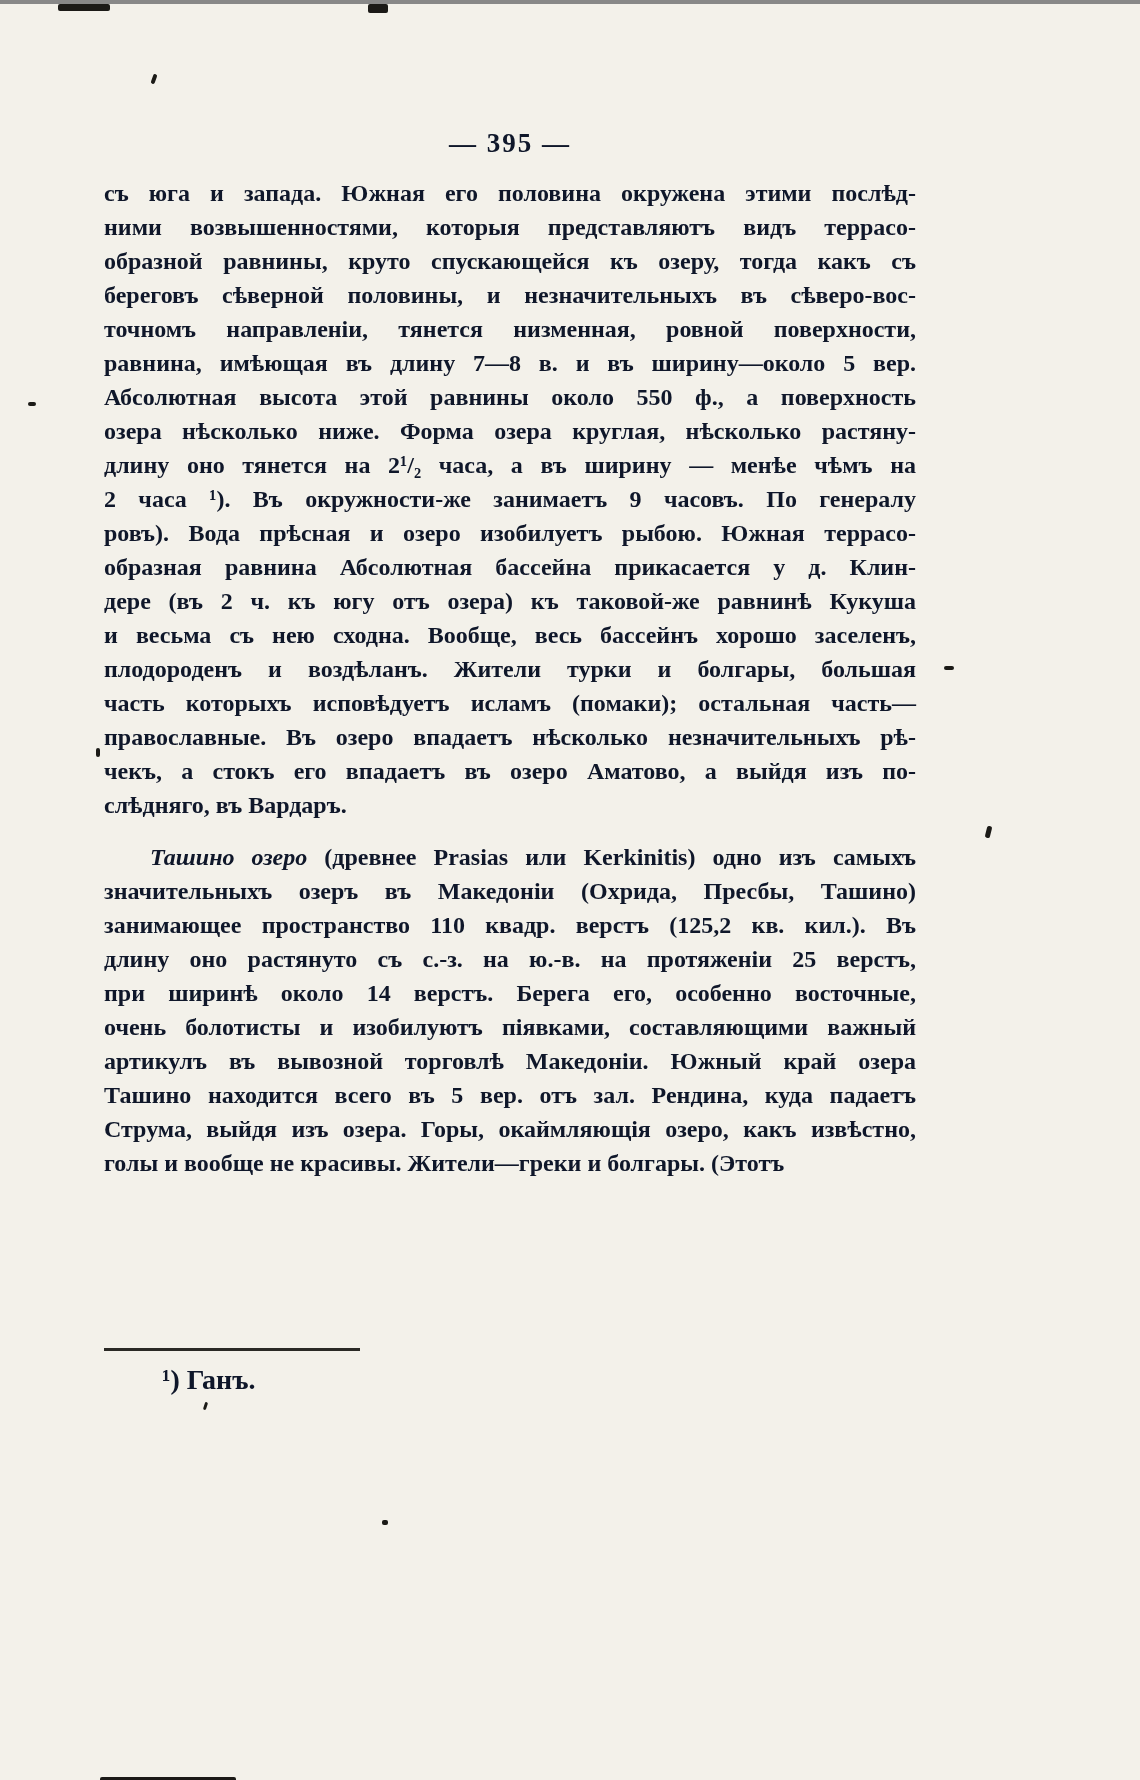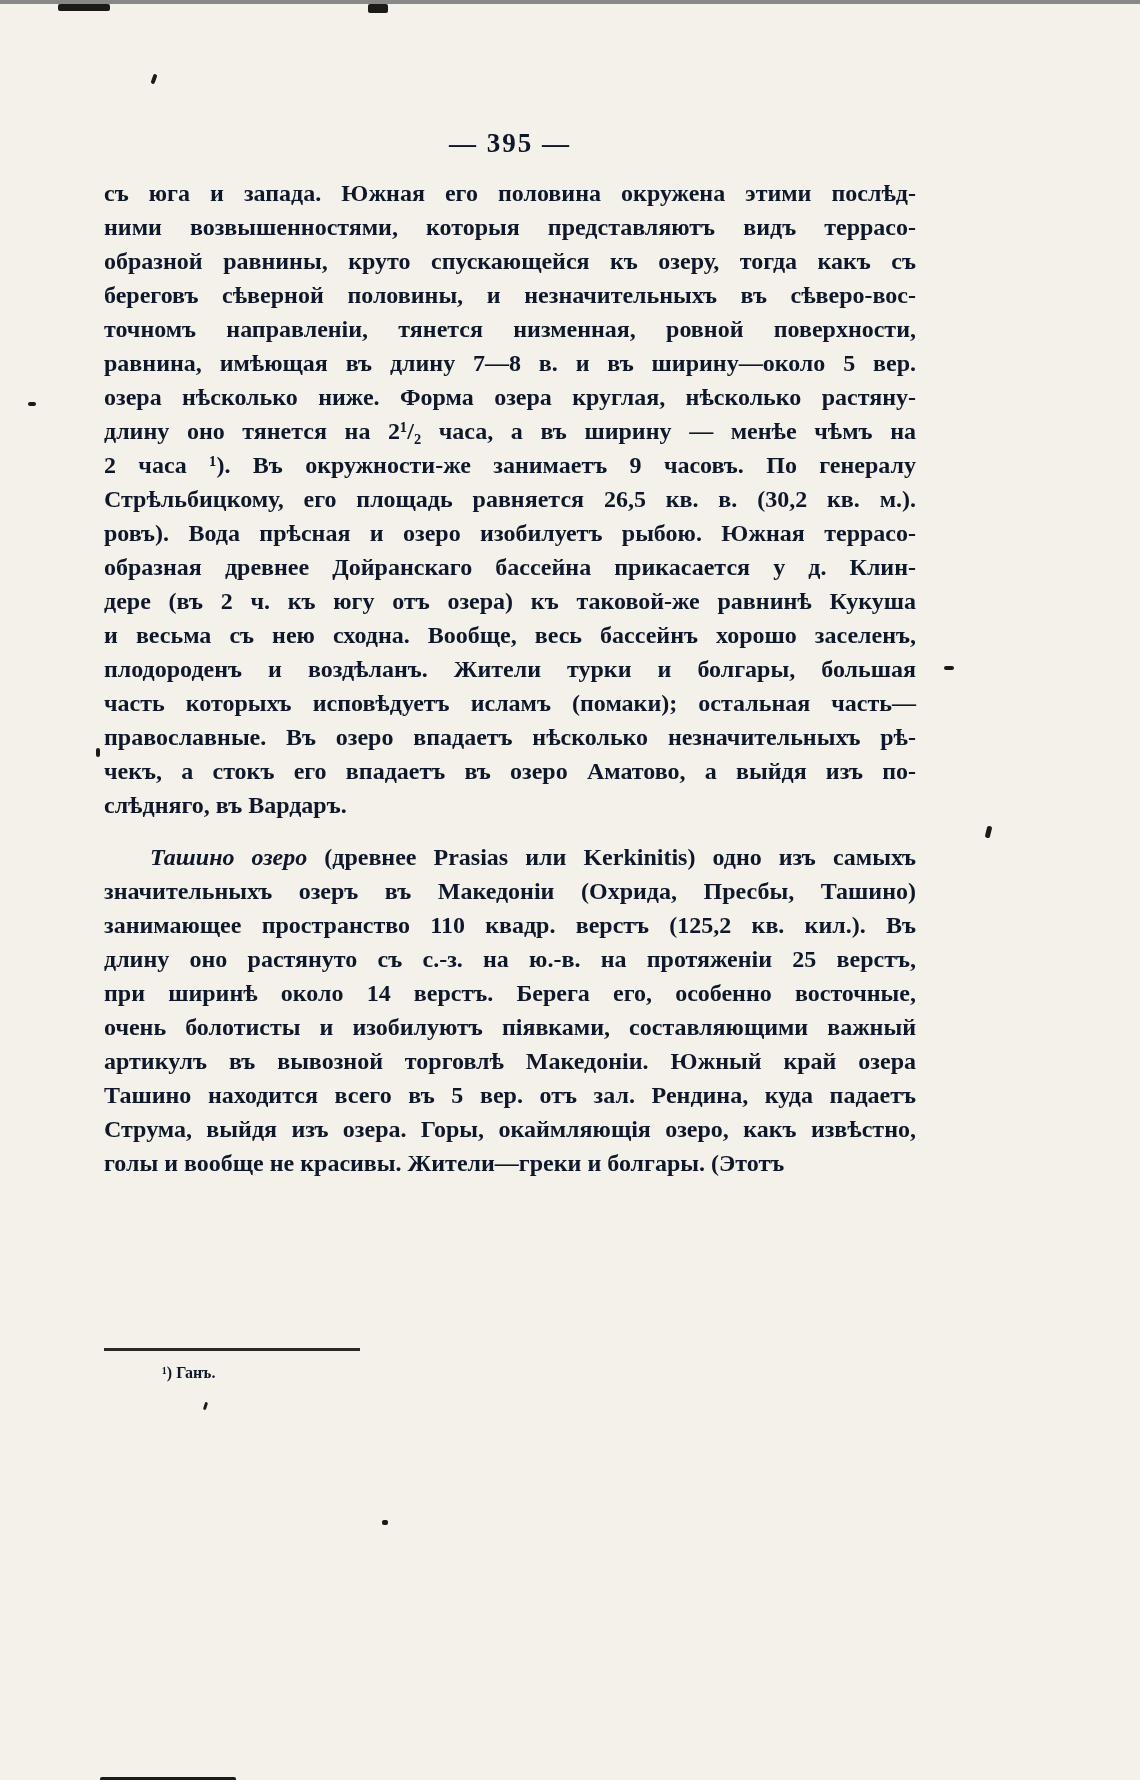--- a/index.html
+++ b/index.html
@@ -53,21 +53,21 @@
     width: 256px;
     height: 3px;
     background: #2a2925;
     border: none;
     margin: 0;
   }
   .footnote {
     position: absolute;
     top: 1360px;
     left: 162px;
-    font-size: 16px;
+    font-size: 28px;
     font-weight: 700;
   }
   
   .artifact {
     position: absolute;
     background: #1b1a17;
     border-radius: 2px;
   }
   .a-top1   { left: 58px;  top: 0;      width: 52px; height: 7px; }
   .a-top2   { left: 368px; top: 0;      width: 20px; height: 9px; }
@@ -89,26 +89,26 @@
   <div class="page-number">— 395 —</div>
 
   <div class="text-block">
       <div class="paragraph">
         <div class="line">съ юга и запада. Южная его половина окружена этими послѣд-</div>
         <div class="line">ними возвышенностями, которыя представляютъ видъ террасо-</div>
         <div class="line">образной равнины, круто спускающейся къ озеру, тогда какъ съ</div>
         <div class="line">береговъ сѣверной половины, и незначительныхъ въ сѣверо-вос-</div>
         <div class="line">точномъ направленіи, тянется низменная, ровной поверхности,</div>
         <div class="line">равнина, имѣющая въ длину 7—8 в. и въ ширину—около 5 вер.</div>
+        <div class="line">Абсолютная высота этой равнины около 550 ф., а поверхность</div>
         <div class="line">озера нѣсколько ниже. Форма озера круглая, нѣсколько растяну-</div>
         <div class="line">длину оно тянется на 2¹/₂ часа, а въ ширину — менѣе чѣмъ на</div>
         <div class="line">2 часа ¹). Въ окружности-же занимаетъ 9 часовъ. По генералу</div>
-        <div class="line">Стрѣльбицкому, его площадь равняется 26,5 кв. в. (30,2 кв. м.).</div>
         <div class="line">ровъ). Вода прѣсная и озеро изобилуетъ рыбою. Южная террасо-</div>
-        <div class="line">образная древнее Дойранскаго бассейна прикасается у д. Клин-</div>
+        <div class="line">образная равнина Абсолютная бассейна прикасается у д. Клин-</div>
         <div class="line">дере (въ 2 ч. къ югу отъ озера) къ таковой-же равнинѣ Кукуша</div>
         <div class="line">и весьма съ нею сходна. Вообще, весь бассейнъ хорошо заселенъ,</div>
         <div class="line">плодороденъ и воздѣланъ. Жители турки и болгары, большая</div>
         <div class="line">часть которыхъ исповѣдуетъ исламъ (помаки); остальная часть—</div>
         <div class="line">православные. Въ озеро впадаетъ нѣсколько незначительныхъ рѣ-</div>
         <div class="line">чекъ, а стокъ его впадаетъ въ озеро Аматово, а выйдя изъ по-</div>
         <div class="line last">слѣдняго, въ Вардаръ.</div>
       </div>
       <div class="paragraph">
         <div class="line indent"><em>Ташино озеро</em> (древнее Prasias или Kerkinitis) одно изъ самыхъ</div>

